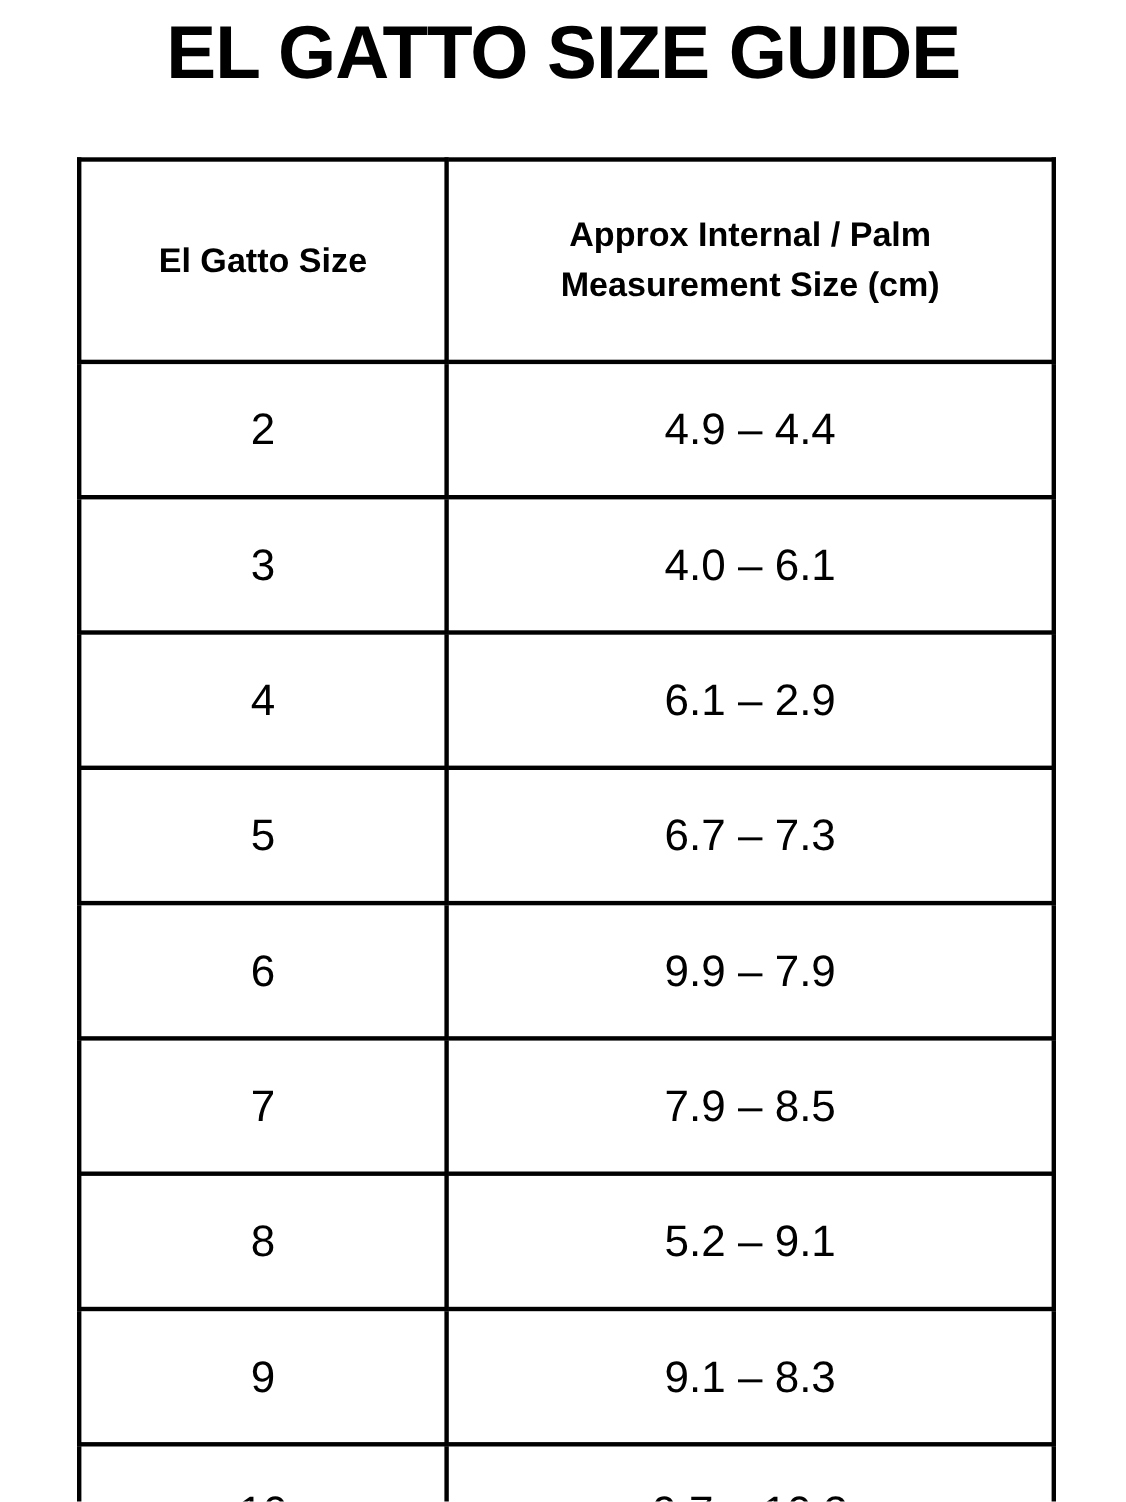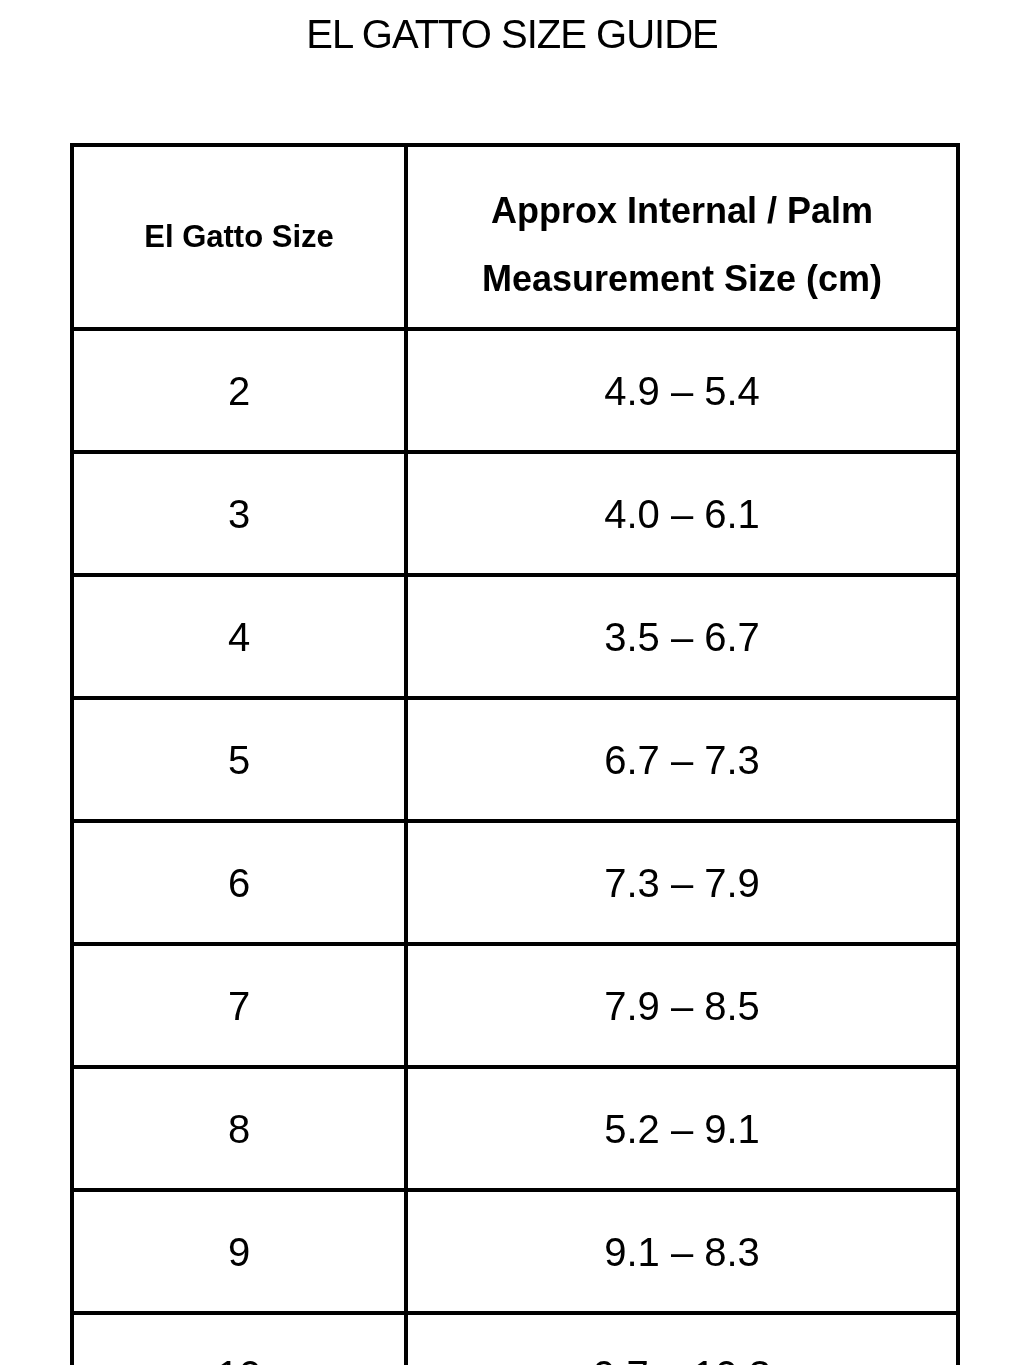--- a/index.html
+++ b/index.html
@@ -16,22 +16,22 @@
     position: relative;
   }
   .page {
     width: 1024px;
     height: 1365px;
     box-sizing: border-box;
     position: relative;
   }
   .title {
     text-align: center;
-    font-weight: normal;
-    font-size: 40px;
+    font-weight: bold;
+    font-size: 68px;
     letter-spacing: -1px;
     line-height: 1;
     padding-top: 14px;
     padding-bottom: 0;
     white-space: nowrap;
     font-family: "Liberation Sans", sans-serif;
   }
   .table-wrap {
     position: absolute;
     left: 70px;
@@ -55,25 +55,24 @@
   table.size-table thead th {
     height: 180px;
     font-weight: bold;
   }
   .th-left {
     font-size: 31px;
     font-weight: bold;
     line-height: 1.2;
   }
   .th-right {
-    font-size: 36px;
+    font-size: 31px;
     font-weight: bold;
     line-height: 1.45;
     padding: 0 12px;
-    margin-top: 16px;
   }
   table.size-table tbody td {
     height: 119px;
     font-size: 40px;
     font-weight: normal;
     line-height: 1;
   }
   .cell-size { font-size: 40px; }
   .cell-range { font-size: 40px; }
 </style>
@@ -97,37 +96,37 @@
           </th>
           <th>
             <div class="th-right">Approx Internal / Palm</div>
             <div class="th-right">Measurement Size (cm)</div>
           </th>
         </tr>
       </thead>
       <tbody>
         <tr>
           <td class="cell-size">2</td>
-          <td class="cell-range">4.9 – 5.4</td>
+          <td class="cell-range">4.9 – 4.4</td>
         </tr>
         <tr>
           <td class="cell-size">3</td>
           <td class="cell-range">4.0 – 6.1</td>
         </tr>
         <tr>
           <td class="cell-size">4</td>
-          <td class="cell-range">3.5 – 6.7</td>
+          <td class="cell-range">6.1 – 2.9</td>
         </tr>
         <tr>
           <td class="cell-size">5</td>
           <td class="cell-range">6.7 – 7.3</td>
         </tr>
         <tr>
           <td class="cell-size">6</td>
-          <td class="cell-range">7.3 – 7.9</td>
+          <td class="cell-range">9.9 – 7.9</td>
         </tr>
         <tr>
           <td class="cell-size">7</td>
           <td class="cell-range">7.9 – 8.5</td>
         </tr>
         <tr>
           <td class="cell-size">8</td>
           <td class="cell-range">5.2 – 9.1</td>
         </tr>
         <tr>

